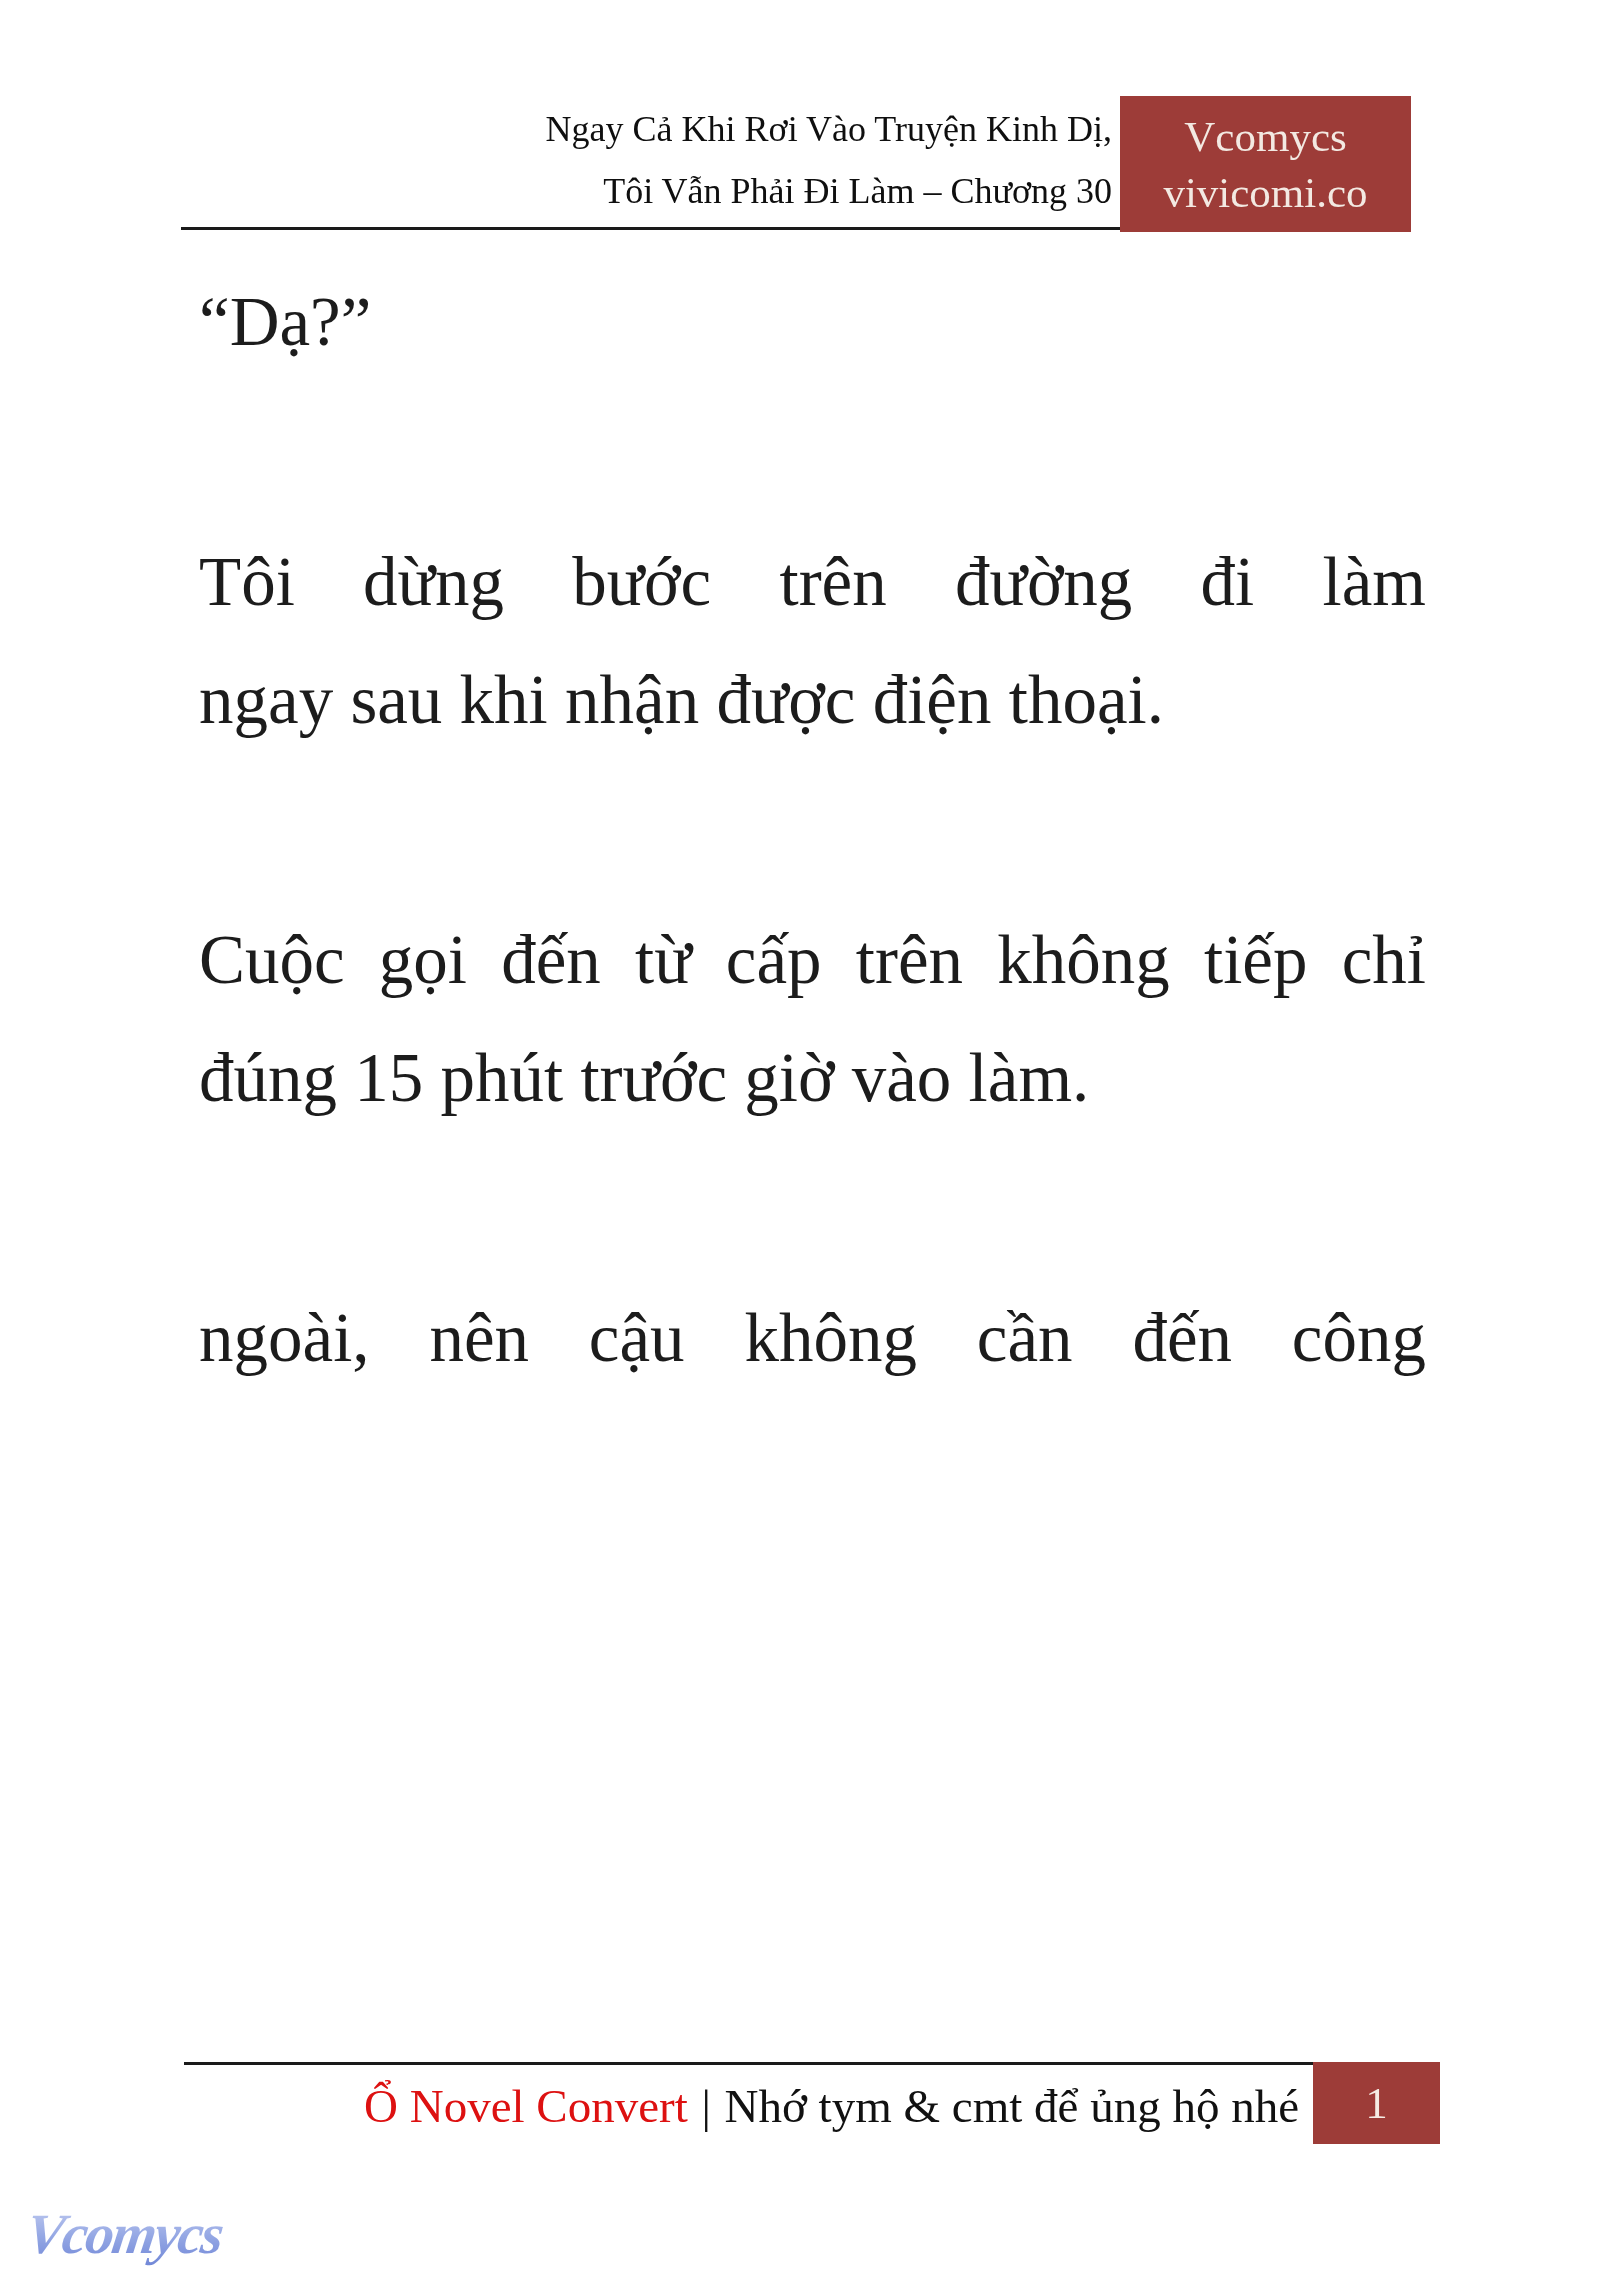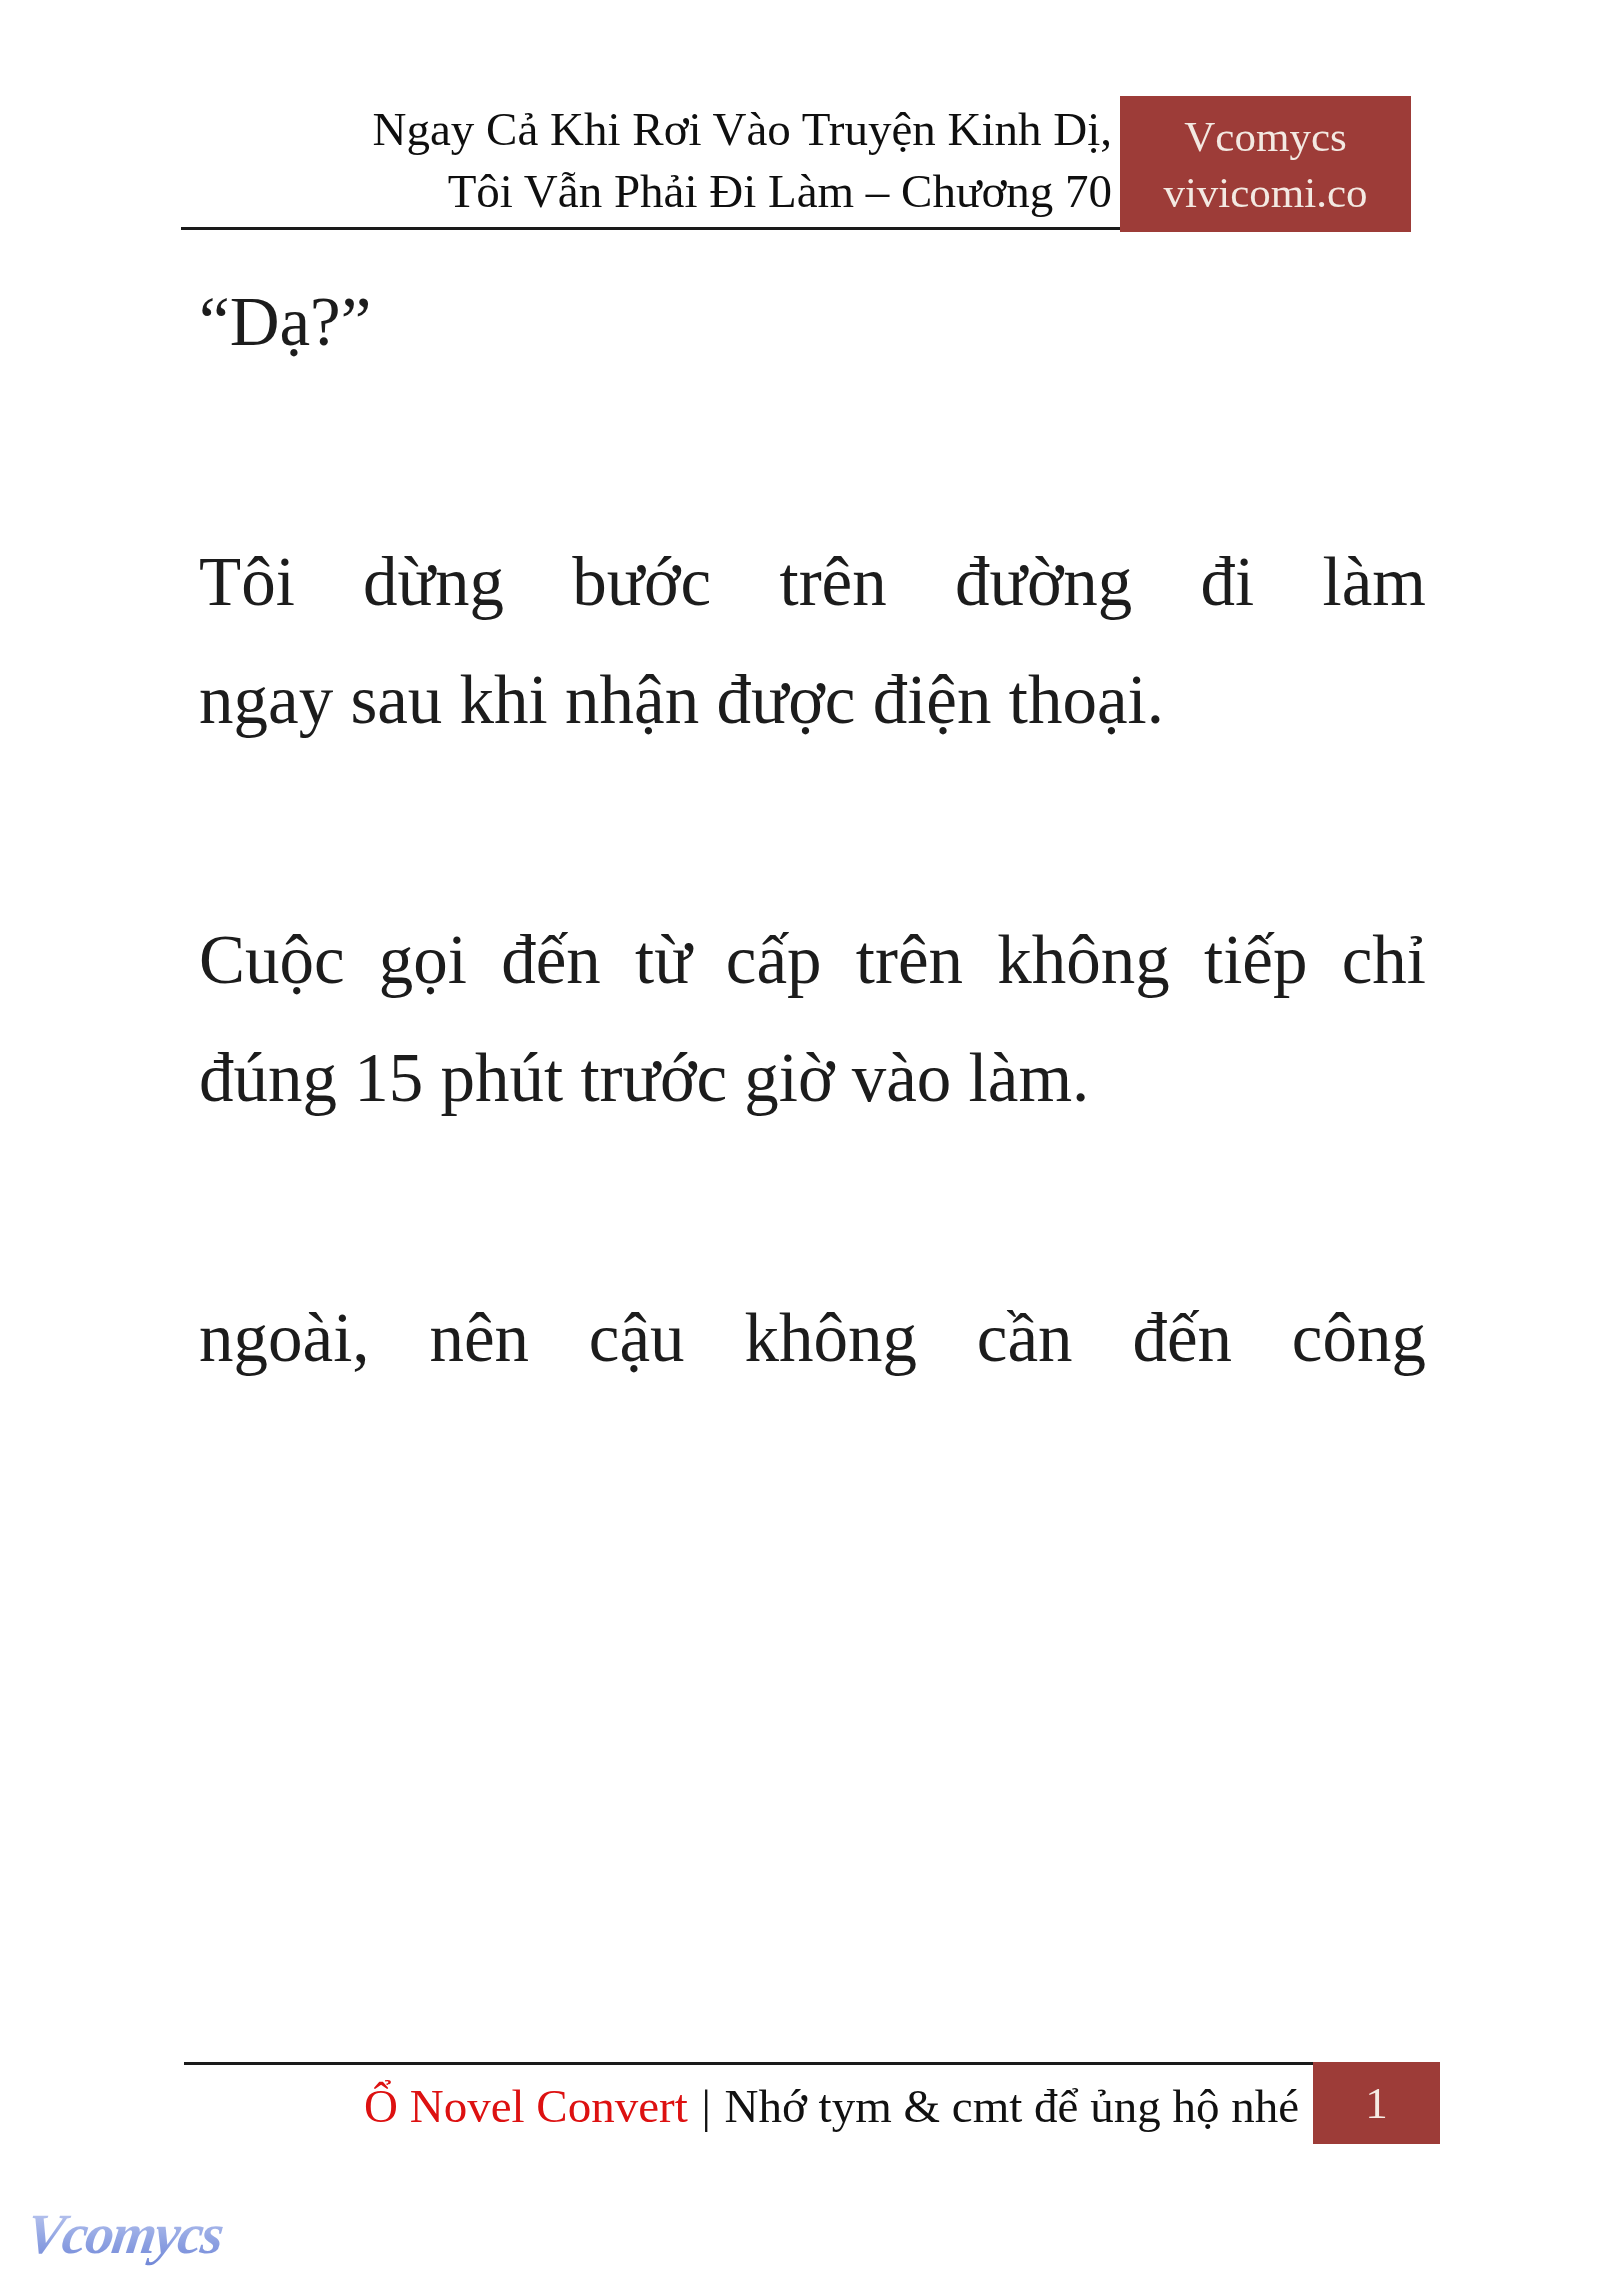--- a/index.html
+++ b/index.html
@@ -13,21 +13,21 @@
     overflow: hidden;
     font-family: "Liberation Serif", serif;
   }
 
   
   .header-title {
     position: absolute;
     top: 98px;
     right: 510px;
     text-align: right;
-    font-size: 47px;
+    font-size: 36px;
     line-height: 62px;
     color: #0f0f0f;
     white-space: nowrap;
   }
   .brand-box {
     position: absolute;
     left: 1120px;
     top: 96px;
     width: 291px;
     height: 136px;
@@ -118,21 +118,21 @@
     -webkit-text-fill-color: transparent;
   }
 </style>
 </head>
 <body>
 
 <div class="page">
 
   <div class="header-title">
     <div>Ngay Cả Khi Rơi Vào Truyện Kinh Dị,</div>
-    <div>Tôi Vẫn Phải Đi Làm – Chương 70</div>
+    <div>Tôi Vẫn Phải Đi Làm – Chương 30</div>
   </div>
 
   <div class="brand-box">
     <div>Vcomycs</div>
     <div>vivicomi.co</div>
   </div>
 
   <div class="header-rule"></div>
 
   <div class="content">

